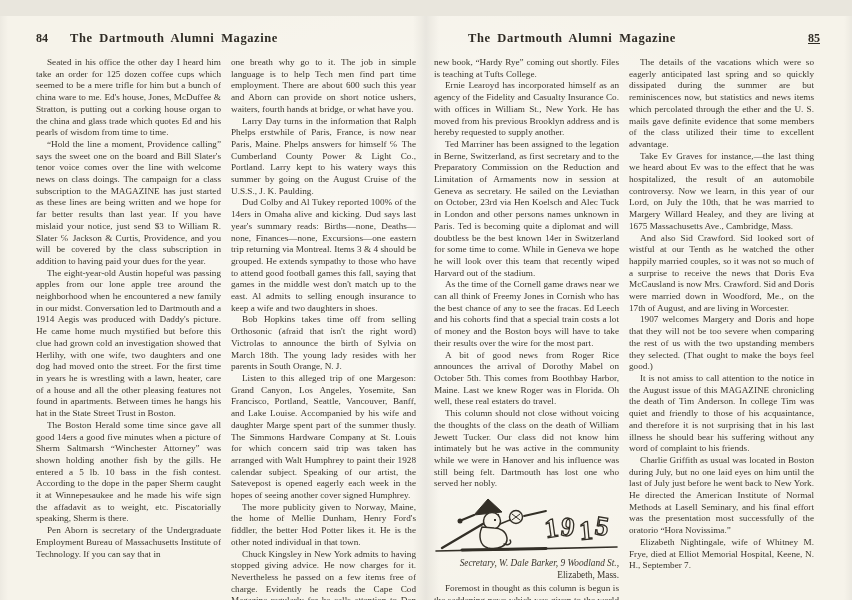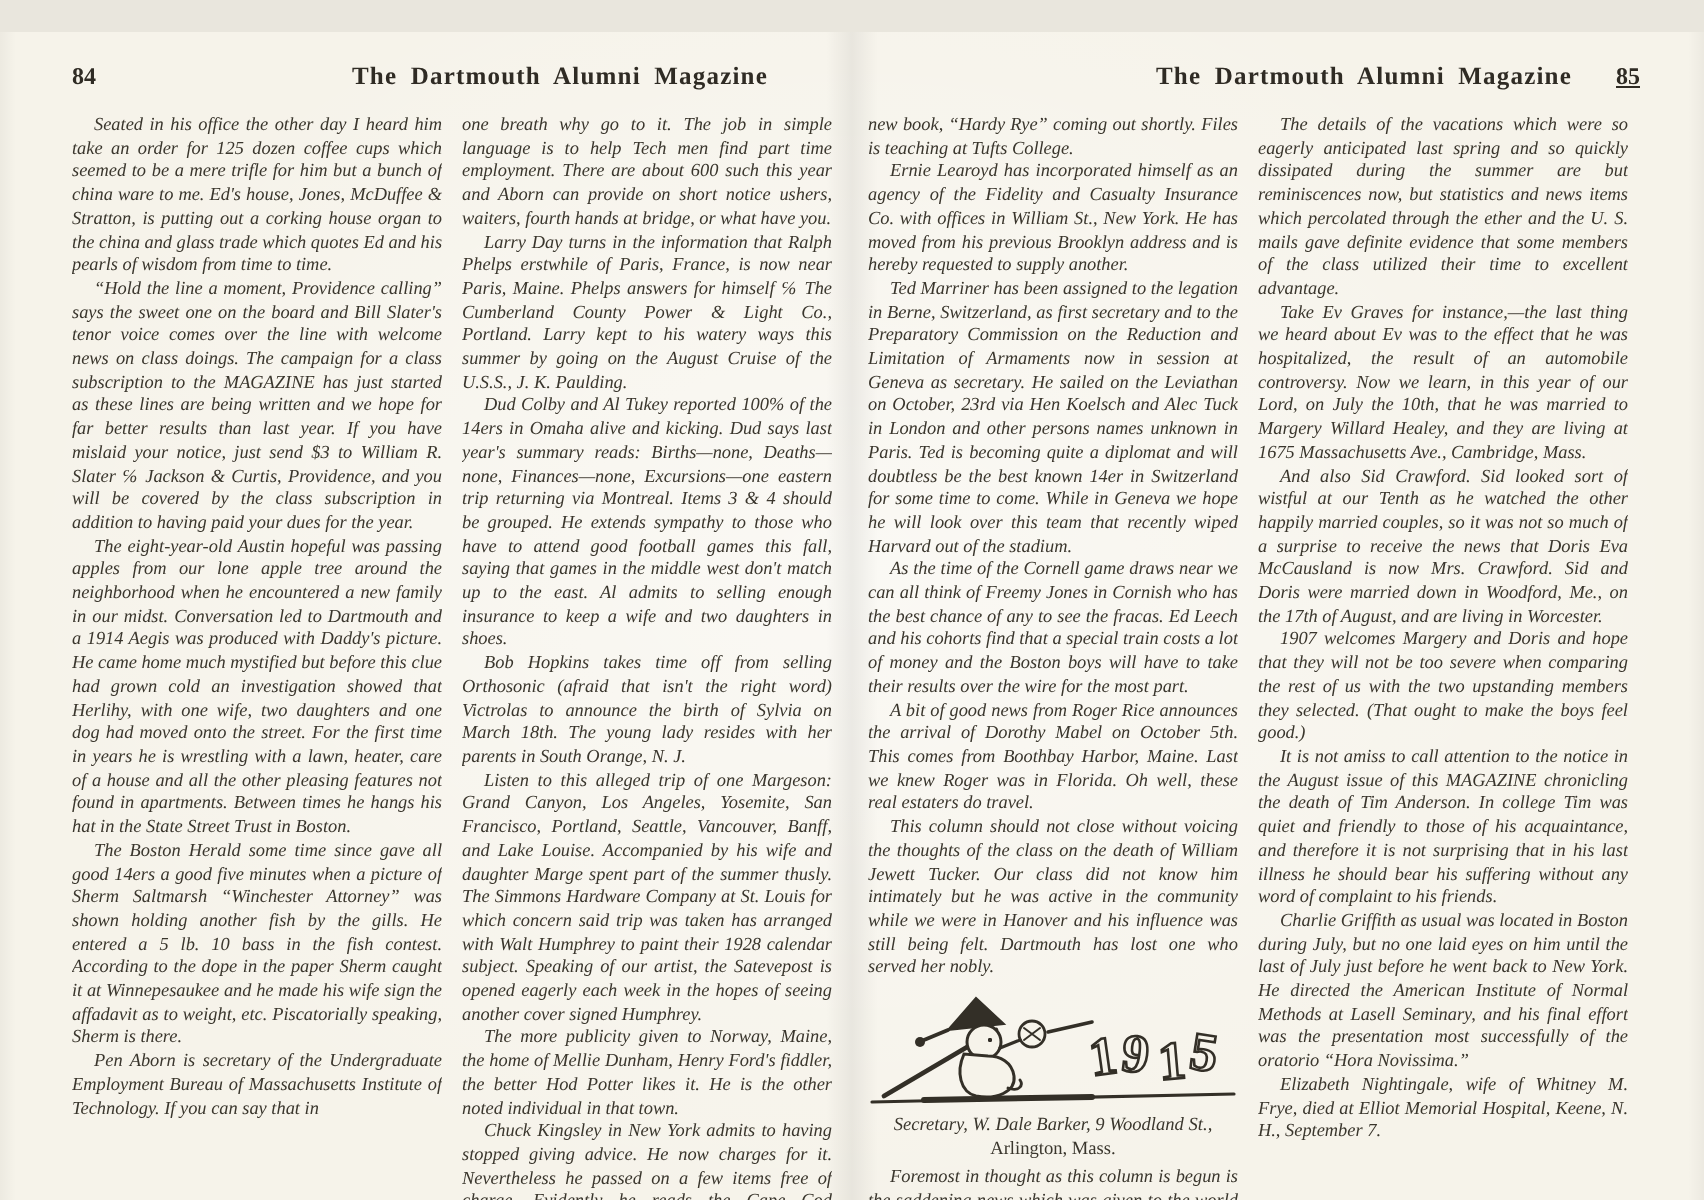--- a/index.html
+++ b/index.html
@@ -29,34 +29,33 @@
   .page{width:426px;height:600px;box-sizing:border-box;overflow:hidden;}
   .page.left {padding:15px 8px 10px 36px;}
   .page.right{padding:15px 32px 10px 8px;}
   .page-header{
     display:flex;align-items:baseline;
     font-weight:bold;font-size:12.5px;color:#2f2b24;
     margin-bottom:11px;
   }
   .page-header .pagenum{width:34px;font-size:12px;}
   .page-header .spacer{width:34px;}
-  .page-header .mag-title{flex:1;text-align:right;letter-spacing:.6px;word-spacing:3px;}
+  .page-header .mag-title{flex:1;text-align:left;letter-spacing:.6px;word-spacing:3px;}
   .cols{display:flex;gap:10px;}
   .column{width:185px;height:548px;overflow:hidden;text-align:justify;}
   .para{
     margin:0;
     font-size:9.2px;line-height:11.7px;
     text-indent:11px;
     color:#3a362d;
-    font-style:italic;
   }
   .para.cont{text-indent:0;}
   .figure-block{margin:4px 0 2px 0;}
   .figure-block svg{display:block;}
-  .fig-caption{font-size:9.3px;line-height:11.5px;text-align:center;color:#3a362d;}
+  .fig-caption{font-size:9.3px;line-height:11.5px;text-align:right;color:#3a362d;}
   .fig-caption .cap1{font-style:italic;}
   .ink{stroke:#332f27;fill:none;stroke-linecap:round;}
   .year-digit{
     font-family:"Liberation Serif",serif;
     font-weight:bold;
     font-size:27px;
     fill:#f6f3ea;
     stroke:#332f27;
     stroke-width:1.3px;
   }
@@ -135,21 +134,21 @@
 
             <path class="ink" d="M90,22 L112,17" stroke-width="1.8"></path>
 
             <text class="year-digit" x="112" y="44" transform="rotate(-8 112 44)">1</text>
             <text class="year-digit" x="126" y="41" transform="rotate(7 126 41)">9</text>
             <text class="year-digit" x="146" y="46" transform="rotate(-5 146 46)">1</text>
             <text class="year-digit" x="160" y="40" transform="rotate(9 160 40)">5</text>
           </svg>
           <div class="fig-caption">
             <div class="cap1">Secretary, W. Dale Barker, 9 Woodland St.,</div>
-            <div class="cap2">Arlington, Mass.</div>
+            <div class="cap2">Elizabeth, Mass.</div>
           </div>
         </div>
 
         <div>
             <p class="para">Foremost in thought as this column is begun is the saddening news which was given to the world only this morning.  Unfortunately</p>
           </div>
       </div>
       <div class="column">
           <p class="para">The details of the vacations which were so eagerly anticipated last spring and so quickly dissipated during the summer are but reminiscences now, but statistics and news items which percolated through the ether and the U. S. mails gave definite evidence that some members of the class utilized their time to excellent advantage.</p>
           <p class="para">Take Ev Graves for instance,—the last thing we heard about Ev was to the effect that he was hospitalized, the result of an automobile controversy.  Now we learn, in this year of our Lord, on July the 10th, that he was married to Margery Willard Healey, and they are living at 1675 Massachusetts Ave., Cambridge, Mass.</p>

